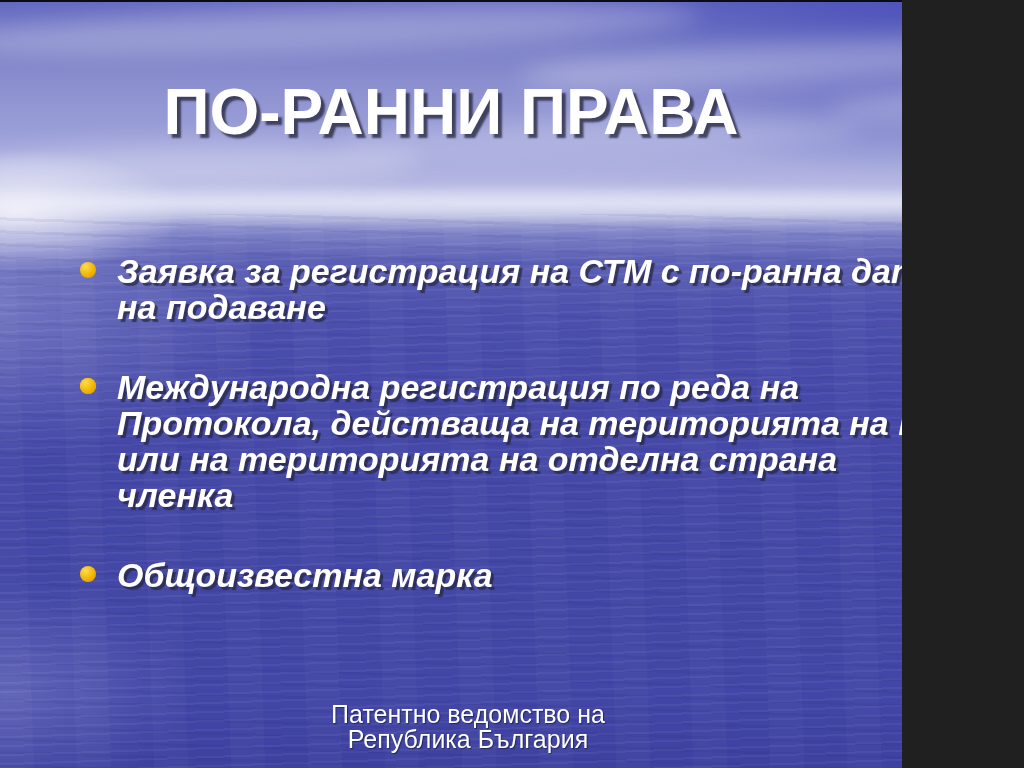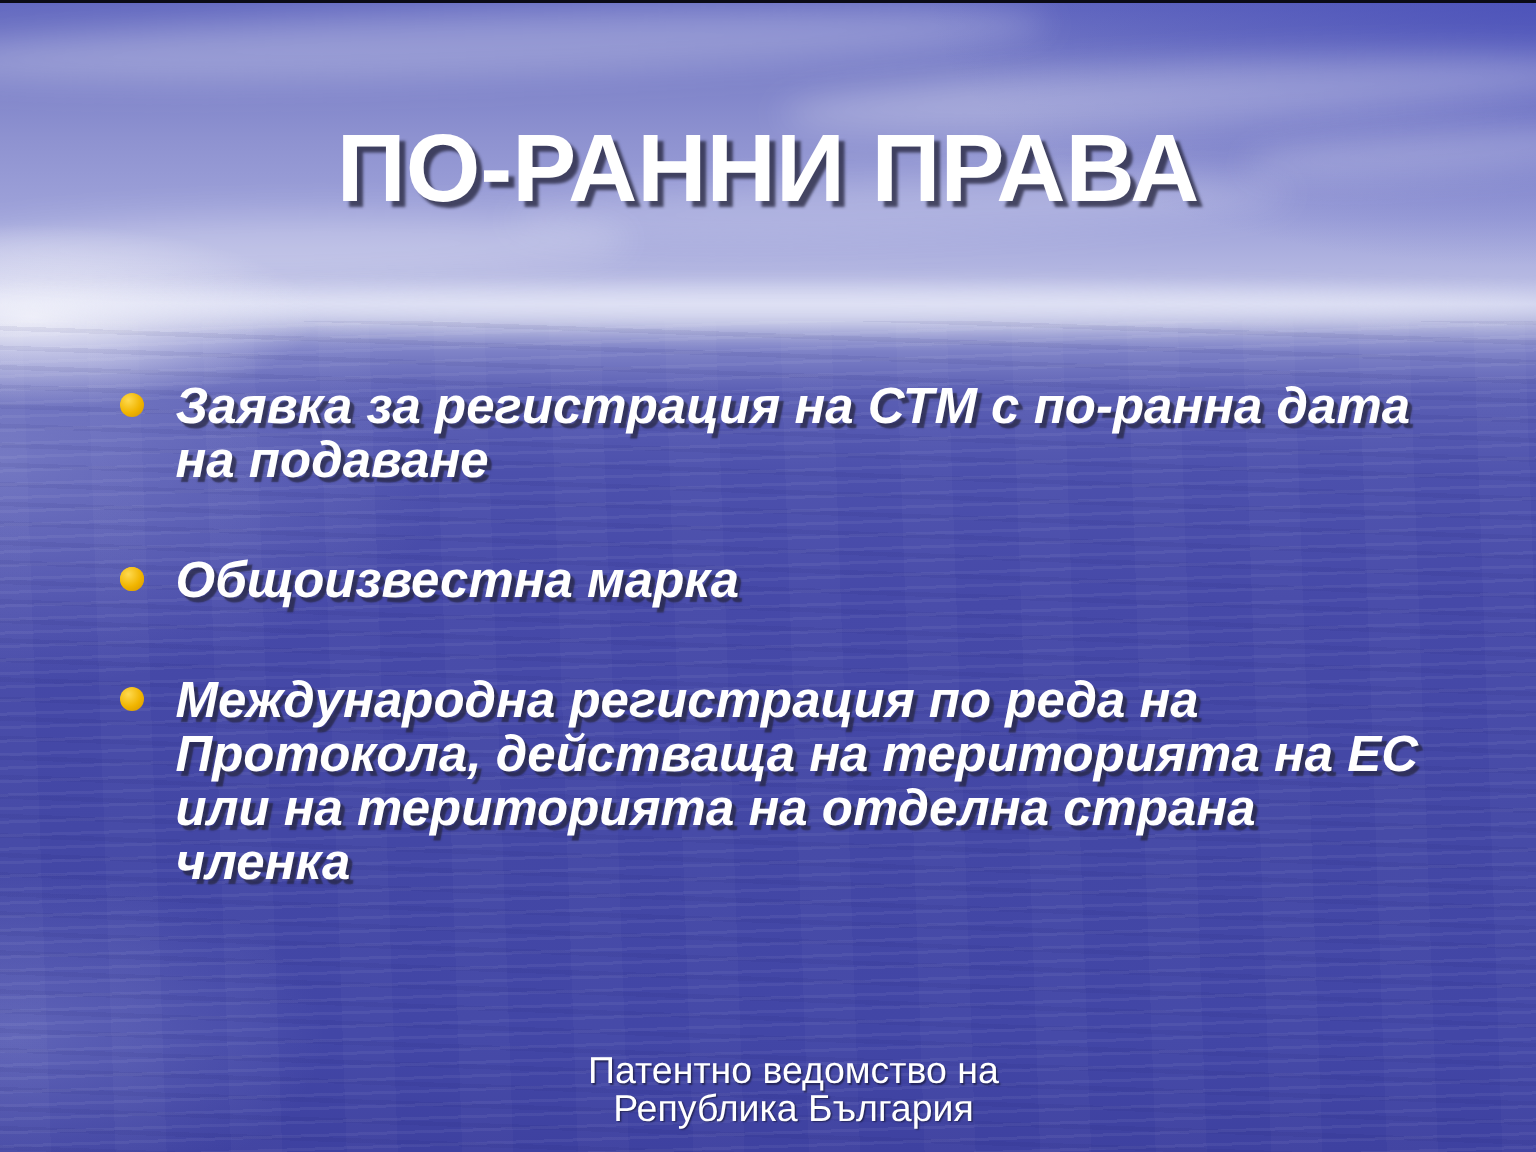--- a/index.html
+++ b/index.html
@@ -1,38 +1,39 @@
 <!DOCTYPE html>
 <html style="--text: #ffffff; --bullet: #f1b500; --sky-top: #6268c0; --cloud: #ced1ee; --water: #4649a8; --water-deep: #3e41a0;"><head>
 <meta charset="utf-8">
 <style>
   html, body { margin: 0; padding: 0; background: #202020; }
 
   .slide {
     position: relative;
-    width: 1024px;
+    width: 858px;
     height: 768px;
     overflow: hidden;
     font-family: "Liberation Sans", "DejaVu Sans", sans-serif;
     
     background: linear-gradient(180deg,
       #6268c0 0%,
       #7b80c8 6%,
       #8e92d0 12%,
       #9fa3da 19%,
       #b5b8e2 24%,
       #ced1ee 26.4%,
       #b4b7de 28%,
       #7c80c6 30.5%,
       #5b5fb4 34%,
       #4c50ac 41%,
       #4649a8 52%,
       #4347a5 72%,
       #4246a6 90%,
       #3e41a0 100%);
+    padding-left: 44px;
   }
 
   
   .bg-overlays {
     position: absolute; inset: 0;
     background:
       radial-gradient(ellipse 55% 32% at 100% 0%, rgba(66,72,182,0.65), rgba(66,72,182,0) 72%),
       radial-gradient(ellipse 30% 13% at 2% 27.5%, rgba(248,248,253,0.85), rgba(248,248,253,0) 62%),
       radial-gradient(ellipse 42% 28% at 0% 40%, rgba(168,172,224,0.40), rgba(168,172,224,0) 70%),
       radial-gradient(ellipse 28% 20% at 1% 90%, rgba(150,155,215,0.35), rgba(150,155,215,0) 72%);
@@ -136,26 +137,26 @@
     <li class="bullet-item">
       <span class="bullet-dot"></span>
       <span class="bullet-text">Заявка за регистрация на СТМ с по-ранна дата
 на подаване</span>
     </li>
     <li class="bullet-item">
       <span class="bullet-dot"></span>
     </li>
     <li class="bullet-item">
       <span class="bullet-dot"></span>
-      <span class="bullet-text">Общоизвестна марка</span>
+      <span class="bullet-text">Международна регистрация по реда на
+Протокола, действаща на територията на ЕС
+или на територията на отделна страна членка</span>
     </li>
     <li class="bullet-item">
       <span class="bullet-dot"></span>
-      <span class="bullet-text">Международна регистрация по реда на
-Протокола, действаща на територията на ЕС
-или на територията на отделна страна членка</span>
+      <span class="bullet-text">Общоизвестна марка</span>
     </li>
   </ul>
 
   <div class="footer">Патентно ведомство на
 Република България</div>
 
 </div>
 
 </body></html>

